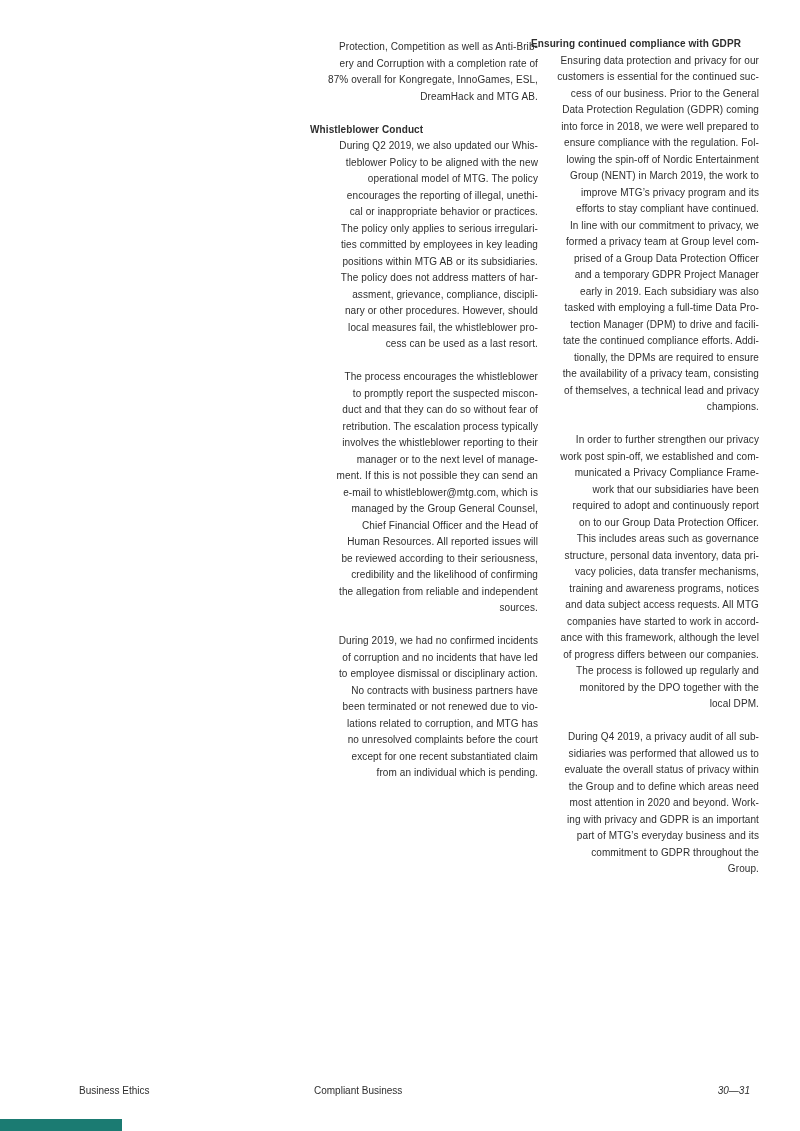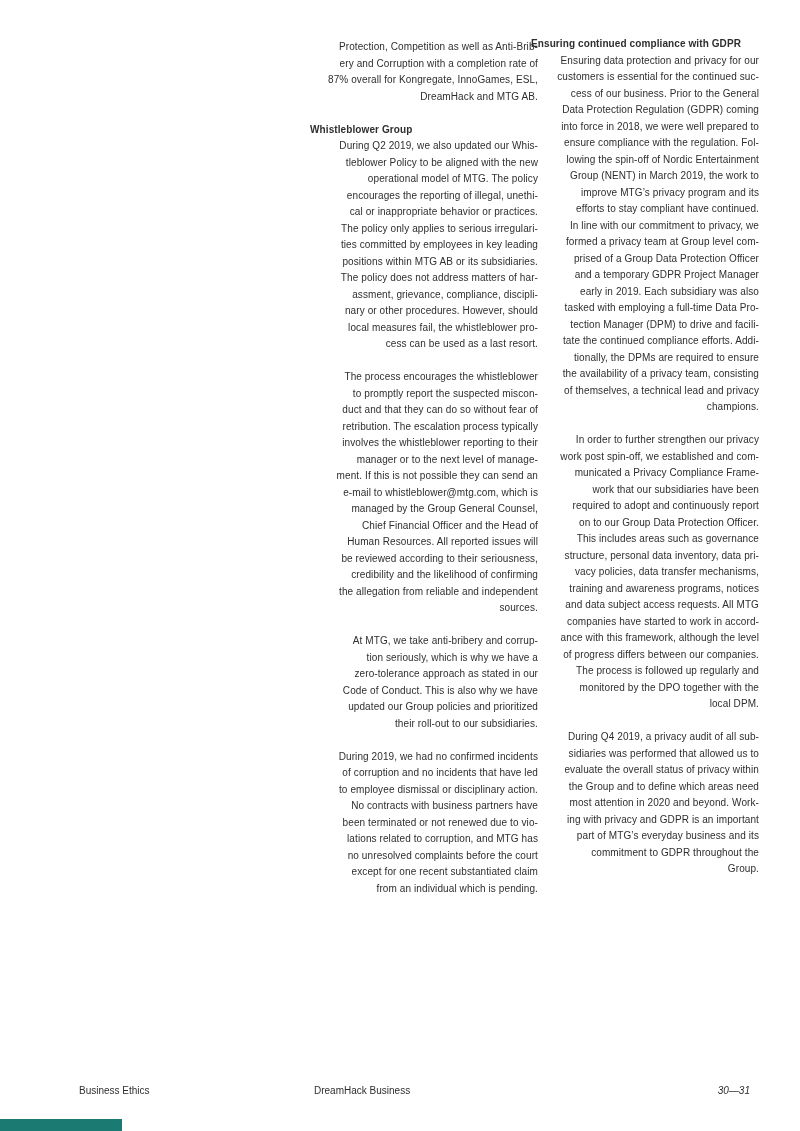--- a/index.html
+++ b/index.html
@@ -59,21 +59,21 @@
 <body>
 
 <div class="page">
 
   <main>
     <section class="col col-left">
         <div class="paragraph">Protection, Competition as well as Anti-Brib-
 ery and Corruption with a completion rate of
 87% overall for Kongregate, InnoGames, ESL,
 DreamHack and MTG AB.</div>
-        <div class="heading">Whistleblower Group</div>
+        <div class="heading">Whistleblower Conduct</div>
         <div class="paragraph">During Q2 2019, we also updated our Whis-
 tleblower Policy to be aligned with the new
 operational model of MTG. The policy
 encourages the reporting of illegal, unethi-
 cal or inappropriate behavior or practices.
 The policy only applies to serious irregulari-
 ties committed by employees in key leading
 positions within MTG AB or its subsidiaries.
 The policy does not address matters of har-
 assment, grievance, compliance, discipli-
@@ -88,26 +88,20 @@
 manager or to the next level of manage-
 ment. If this is not possible they can send an
 e-mail to whistleblower@mtg.com, which is
 managed by the Group General Counsel,
 Chief Financial Officer and the Head of
 Human Resources. All reported issues will
 be reviewed according to their seriousness,
 credibility and the likelihood of confirming
 the allegation from reliable and independent
 sources.</div>
-        <div class="paragraph">At MTG, we take anti-bribery and corrup-
-tion seriously, which is why we have a
-zero-tolerance approach as stated in our
-Code of Conduct. This is also why we have
-updated our Group policies and prioritized
-their roll-out to our subsidiaries.</div>
         <div class="paragraph">During 2019, we had no confirmed incidents
 of corruption and no incidents that have led
 to employee dismissal or disciplinary action.
 No contracts with business partners have
 been terminated or not renewed due to vio-
 lations related to corruption, and MTG has
 no unresolved complaints before the court
 except for one recent substantiated claim
 from an individual which is pending.</div>
       </section>
@@ -160,19 +154,19 @@
 most attention in 2020 and beyond. Work-
 ing with privacy and GDPR is an important
 part of MTG’s everyday business and its
 commitment to GDPR throughout the
 Group.</div>
       </section>
   </main>
 
   <footer class="footer">
     <span class="footer-section">Business Ethics</span>
-    <span class="footer-chapter">DreamHack Business</span>
+    <span class="footer-chapter">Compliant Business</span>
     <span class="footer-pages">30—31</span>
   </footer>
 
   <div class="accent-bar" style="background: rgb(27, 123, 114);"></div>
 
 </div>
 
 </body></html>

